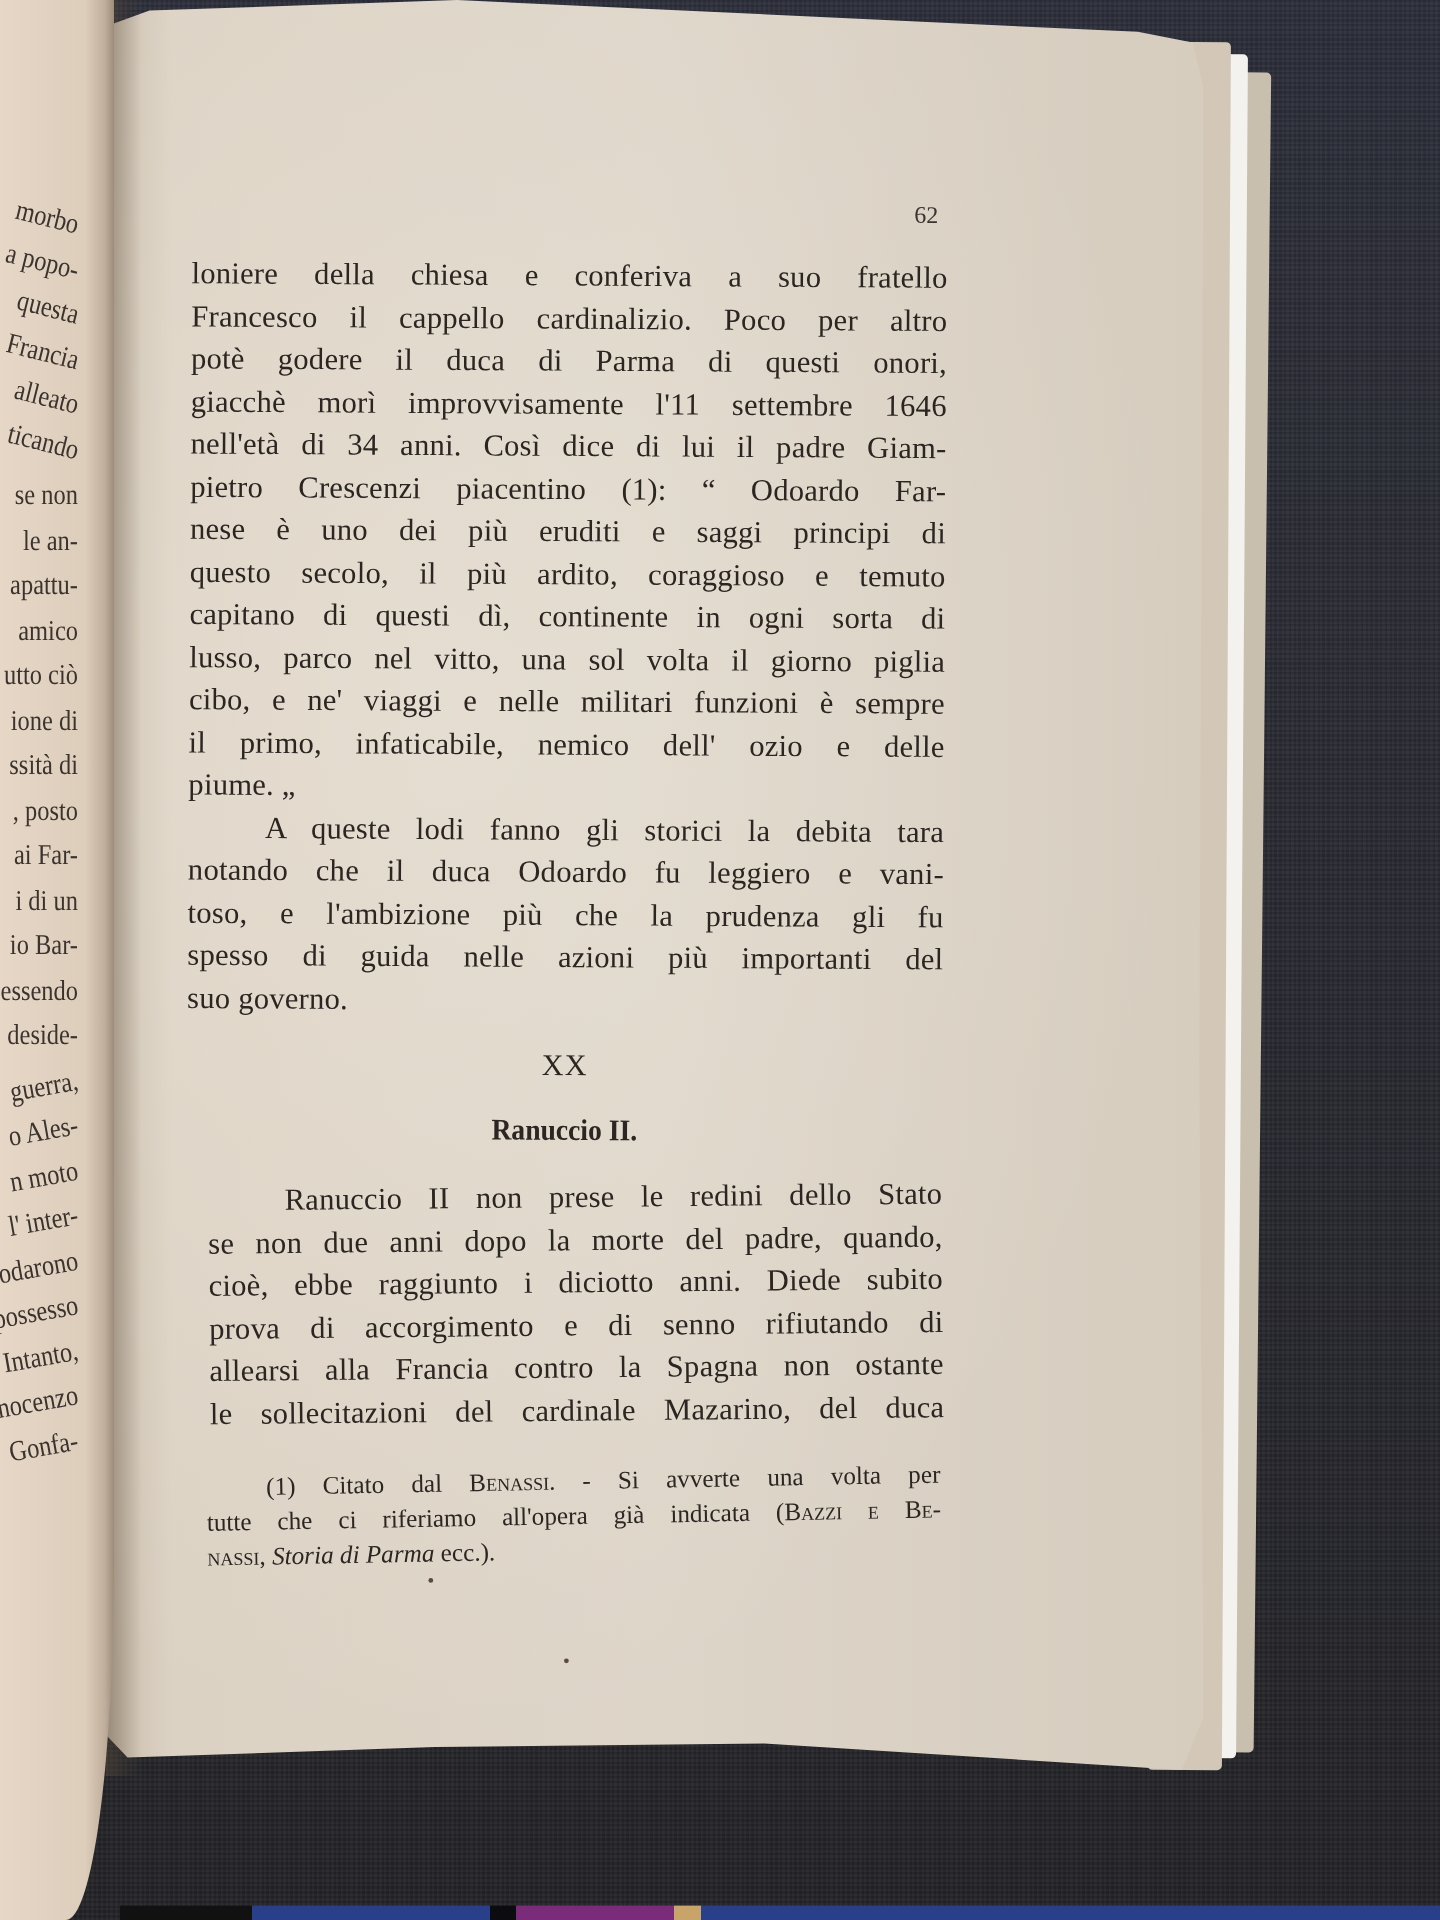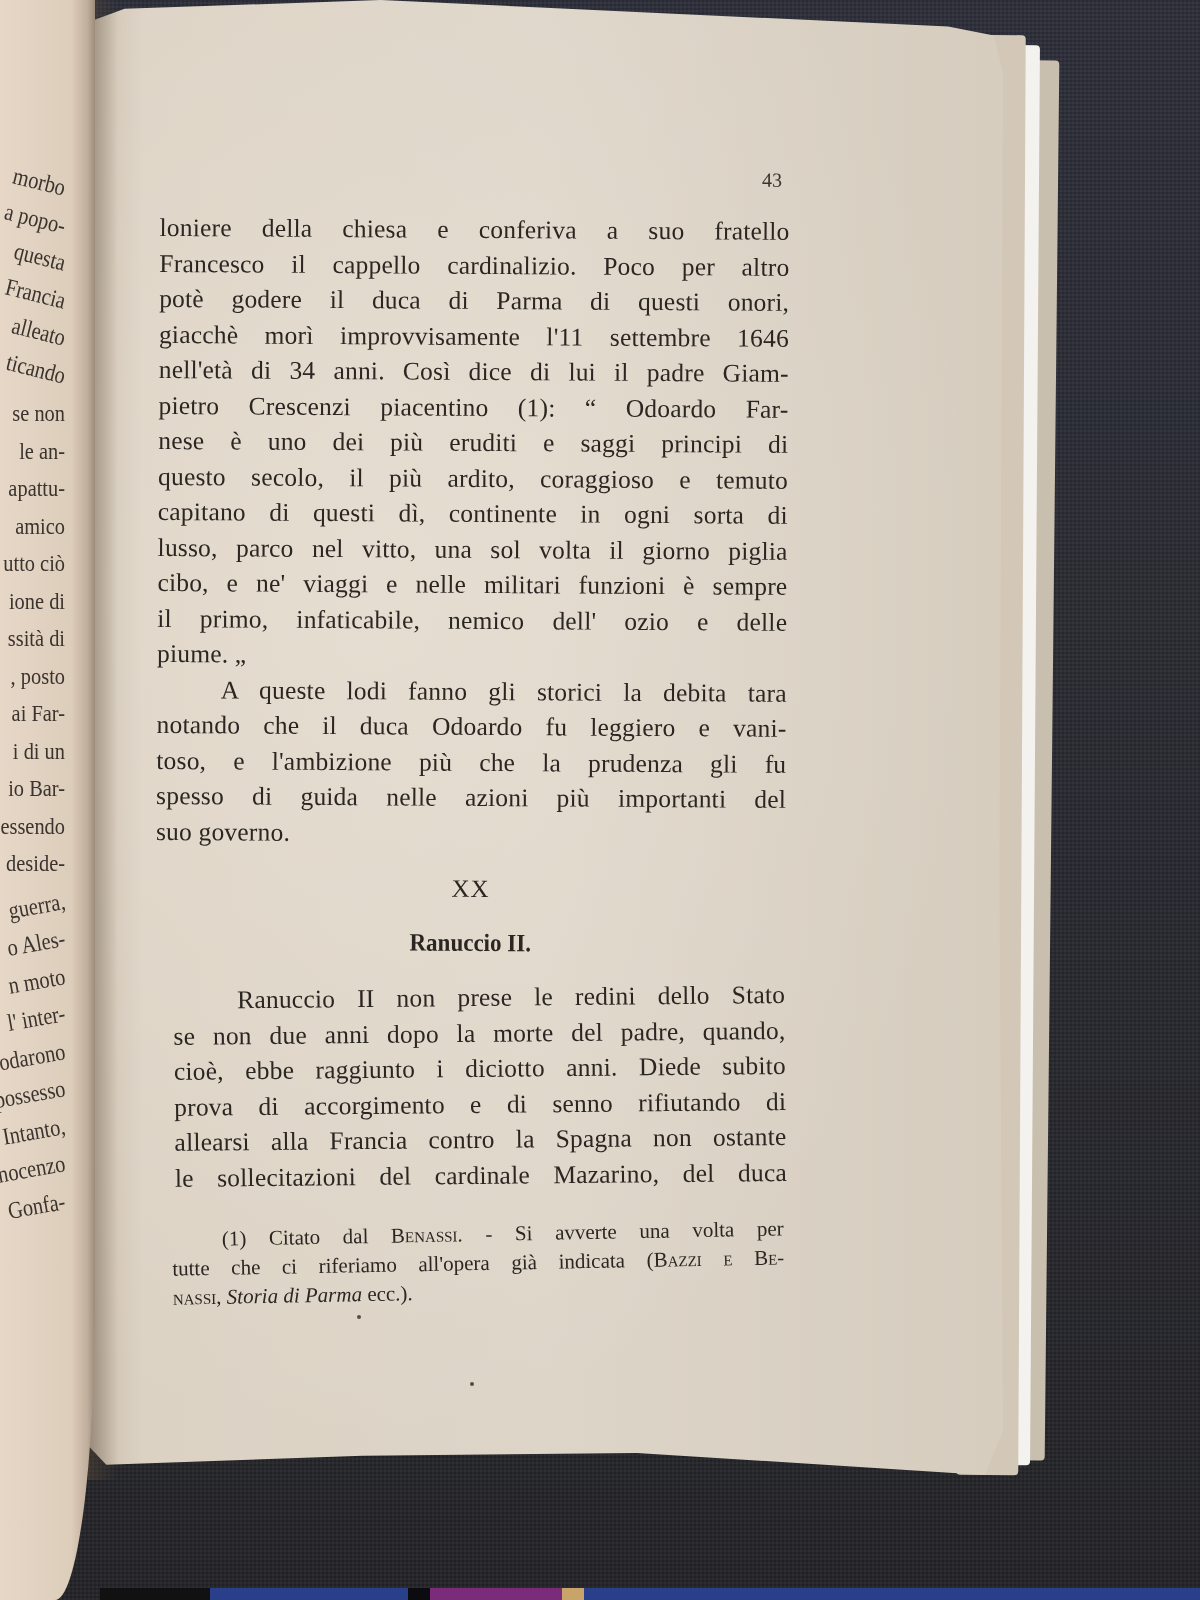--- a/index.html
+++ b/index.html
@@ -127,21 +127,21 @@
       <div class="left-line" style="transform: rotate(-10deg) scaleX(0.85);">l' inter-</div>
       <div class="left-line" style="transform: rotate(-10deg) scaleX(0.85);">odarono</div>
       <div class="left-line" style="transform: rotate(-10deg) scaleX(0.85);">possesso</div>
       <div class="left-line" style="transform: rotate(-10deg) scaleX(0.85);">Intanto,</div>
       <div class="left-line" style="transform: rotate(-10deg) scaleX(0.85);">nocenzo</div>
       <div class="left-line" style="transform: rotate(-10deg) scaleX(0.85);">Gonfa-</div>
     </div>
 </div>
 
 <div class="text-block">
-  <div class="page-number">43</div>
+  <div class="page-number">62</div>
 
   <div class="body-lines">
     <div class="line">loniere della chiesa e conferiva a suo fratello</div>
     <div class="line">Francesco il cappello cardinalizio. Poco per altro</div>
     <div class="line">potè godere il duca di Parma di questi onori,</div>
     <div class="line">giacchè morì improvvisamente l'11 settembre 1646</div>
     <div class="line">nell'età di 34 anni. Così dice di lui il padre Giam-</div>
     <div class="line">pietro Crescenzi piacentino (1): “ Odoardo Far-</div>
     <div class="line">nese è uno dei più eruditi e saggi principi di</div>
     <div class="line">questo secolo, il più ardito, coraggioso e temuto</div>

